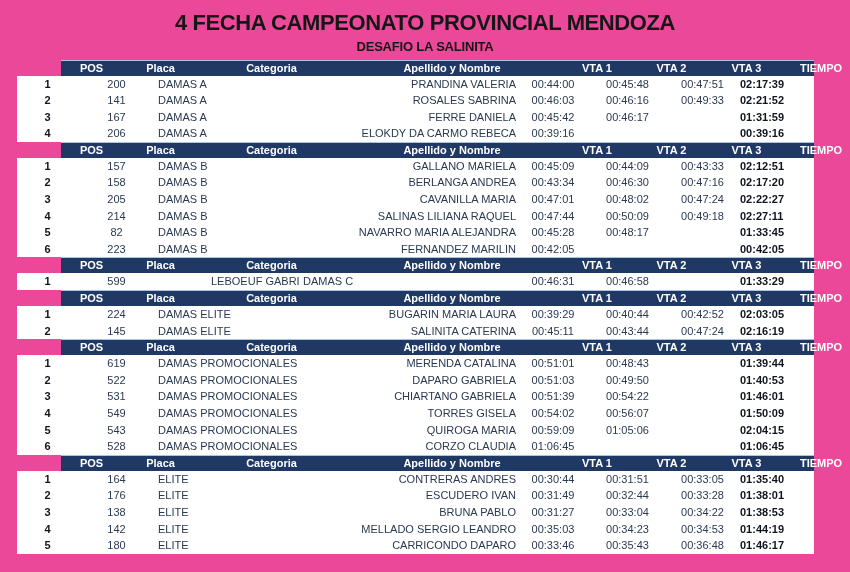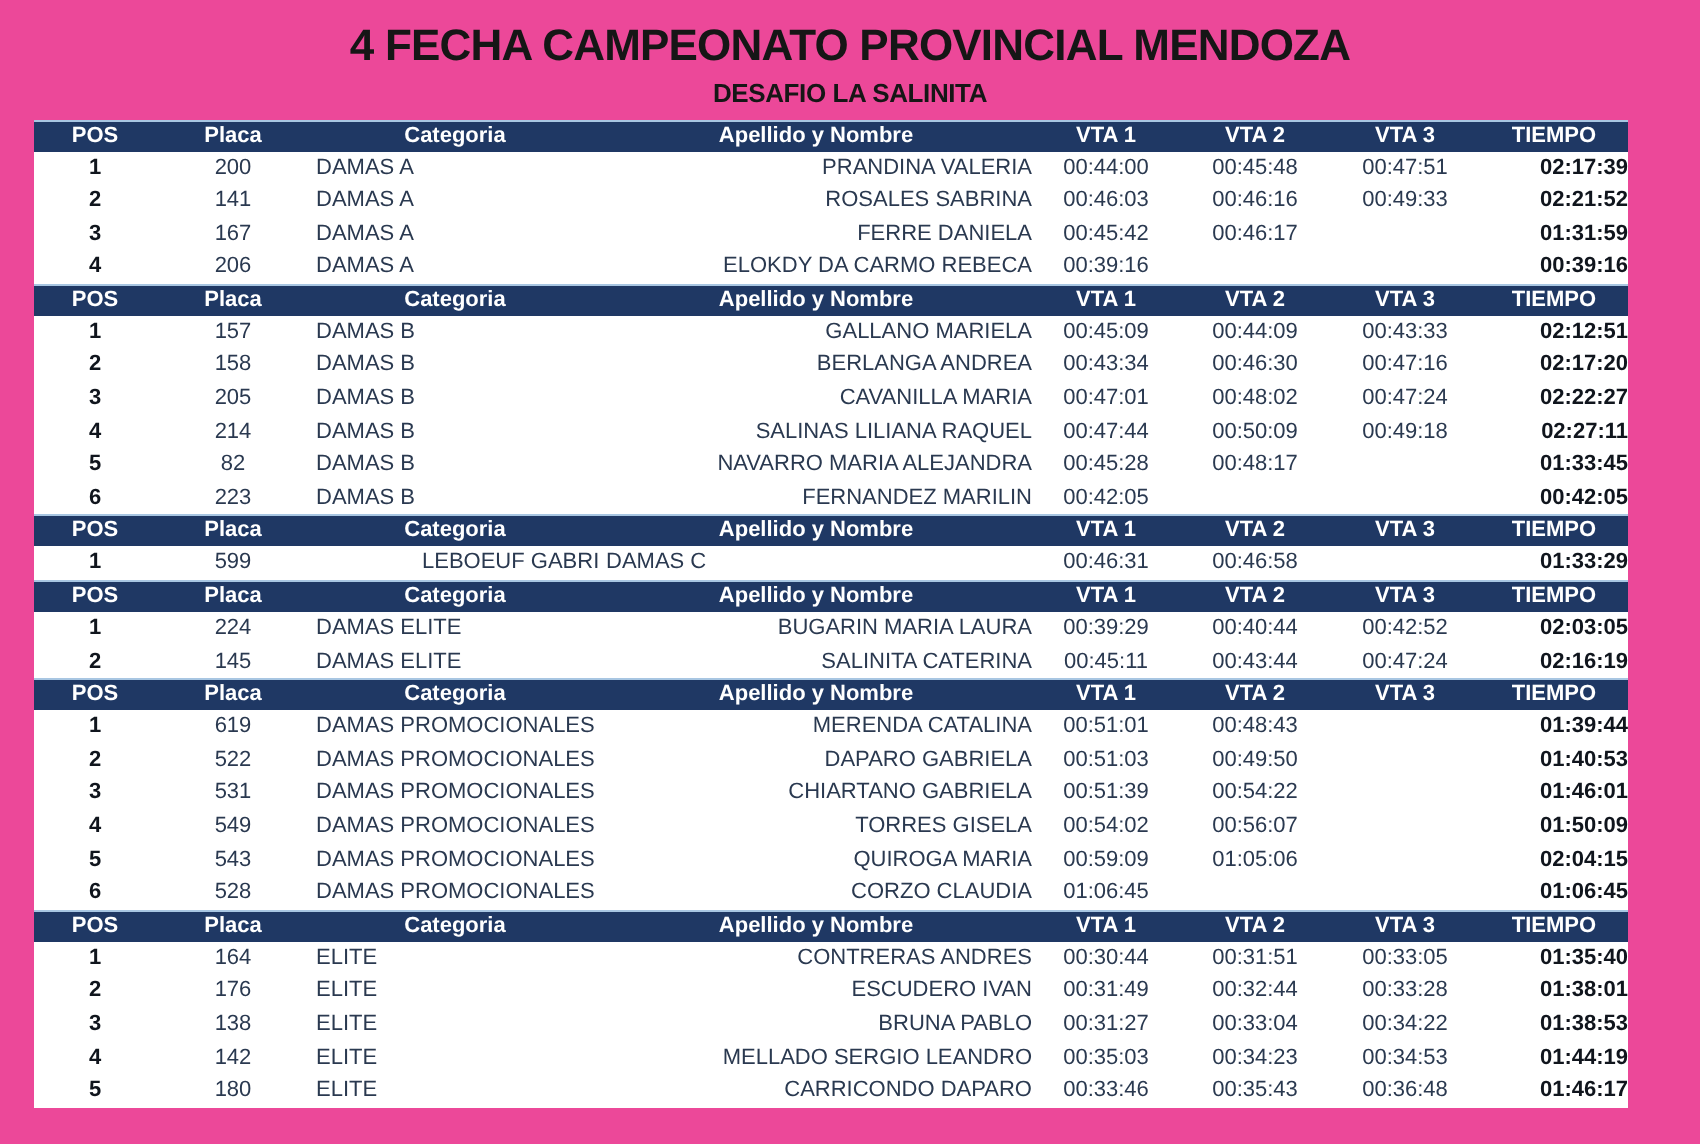--- a/index.html
+++ b/index.html
@@ -38,20 +38,21 @@
     left:17px;
     top:59.5px;
     width:797px;
   }
   .hrow{
     display:grid;
     grid-template-columns:61px 77px 145px 216px 74px 75px 75px 74px;
     background:var(--hdr);
     border-top:1.5px solid var(--line);
     height:15px;
+    margin-left:44px;
   }
   .hcell{
     color:var(--hdr-text);
     font-size:11px;
     font-weight:bold;
     text-align:center;
     line-height:15px;
     white-space:nowrap;
     overflow:hidden;
   }
@@ -66,21 +67,21 @@
     color:var(--data);
     line-height:16.6px;
     white-space:nowrap;
     overflow:hidden;
   }
   .c0{text-align:center;font-weight:bold;color:var(--strong);}
   .c1{text-align:center;}
   .c2{text-align:left;padding-left:3px;}
   .c3{text-align:right;padding-left:8px;margin-left:48px;}
   .c4,.c5,.c6{text-align:center;}
-  .c7{text-align:right;font-weight:bold;color:var(--strong);}
+  .c7{text-align:left;font-weight:bold;color:var(--strong);}
 </style>
 </head>
 <body>
 
 <div class="page">
   <div class="title">4 FECHA CAMPEONATO PROVINCIAL MENDOZA</div>
   <div class="subtitle">DESAFIO LA SALINITA</div>
   <div class="table" id="results-table">
   <div class="hrow">
     <div class="hcell">POS</div>

